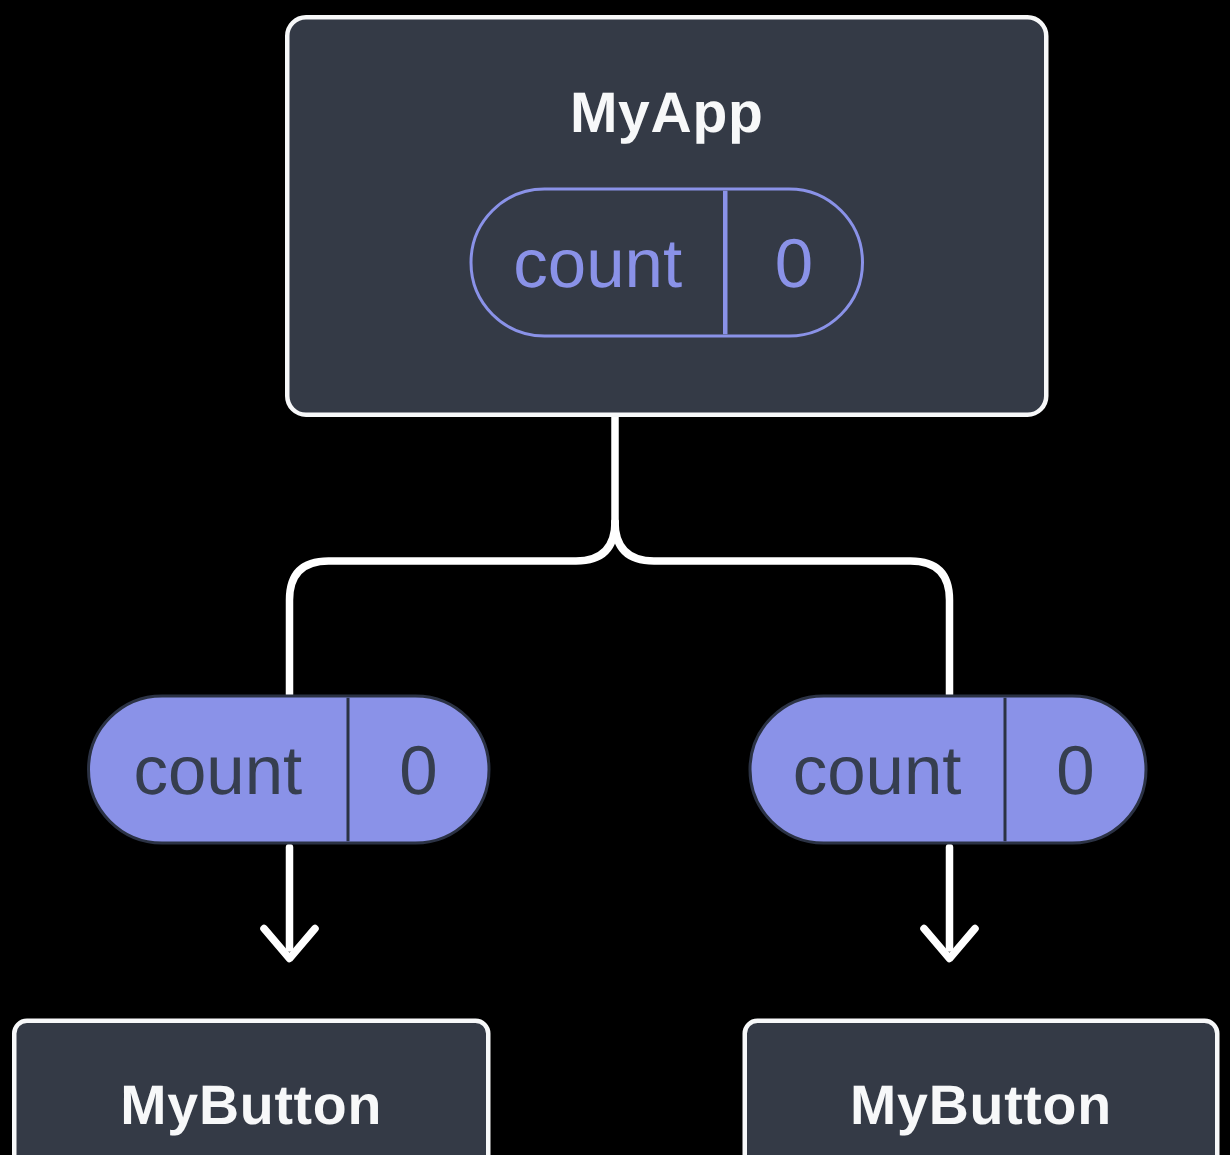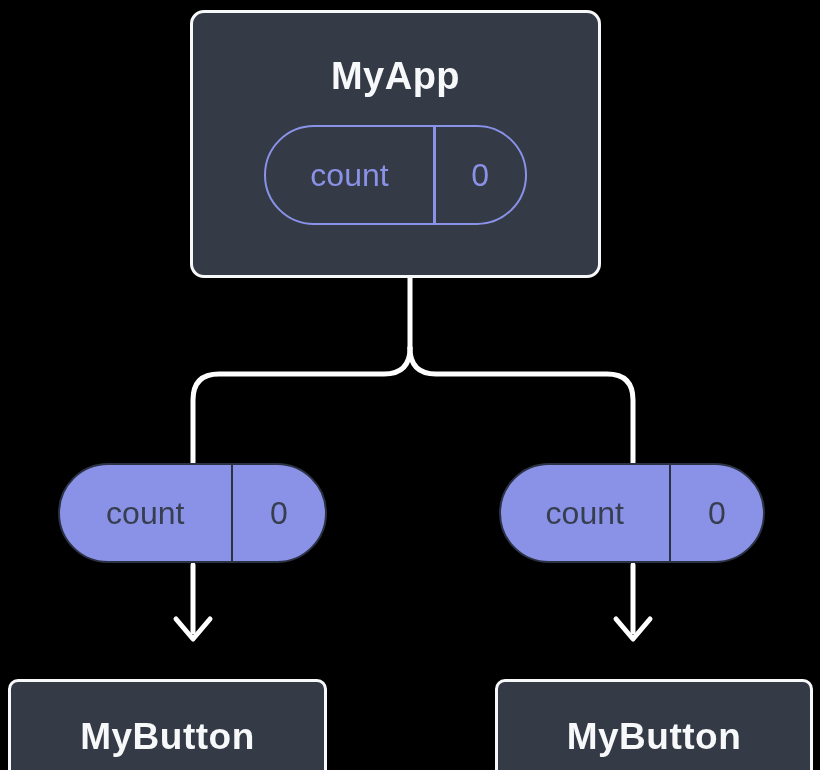--- a/index.html
+++ b/index.html
@@ -25,21 +25,21 @@
     background: var(--node-fill, #343A46);
     border: 3px solid var(--node-border, #F7F8F9);
     box-sizing: border-box;
     z-index: 1;
     display: flex;
     flex-direction: column;
     align-items: center;
   }
   #myapp-node {
     left: 190px; top: 10px;
-    width: 411px; height: 268px;
+    width: 509px; height: 268px;
     border-radius: 14px;
     padding-top: 44px;
   }
   .node-title {
     color: var(--title-text, #F7F8F9);
     font-size: 38px;
     font-weight: 600;
     letter-spacing: 0.5px;
     line-height: 1;
   }
@@ -47,21 +47,21 @@
     display: flex;
     align-items: stretch;
     box-sizing: border-box;
     border-radius: 50px;
     overflow: hidden;
   }
   .pill .cell {
     display: flex;
     align-items: center;
     justify-content: center;
-    font-size: 32px;
+    font-size: 46px;
     line-height: 1;
   }
   
   #root-state-pill {
     margin-top: 30px;
     width: 263px; height: 100px;
     border: 2.5px solid var(--accent, #8A92E8);
     color: var(--accent, #8A92E8);
   }
   #root-state-pill .cell-name { width: 167px; }

